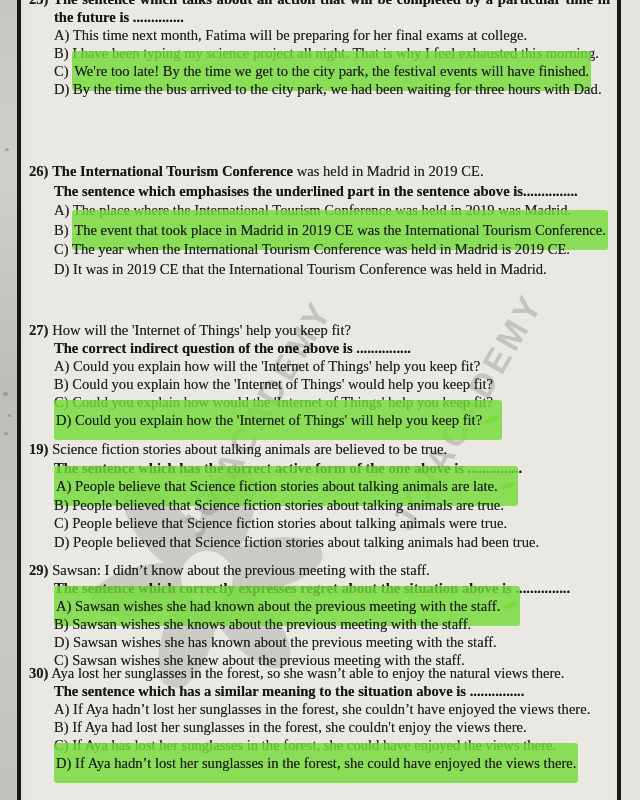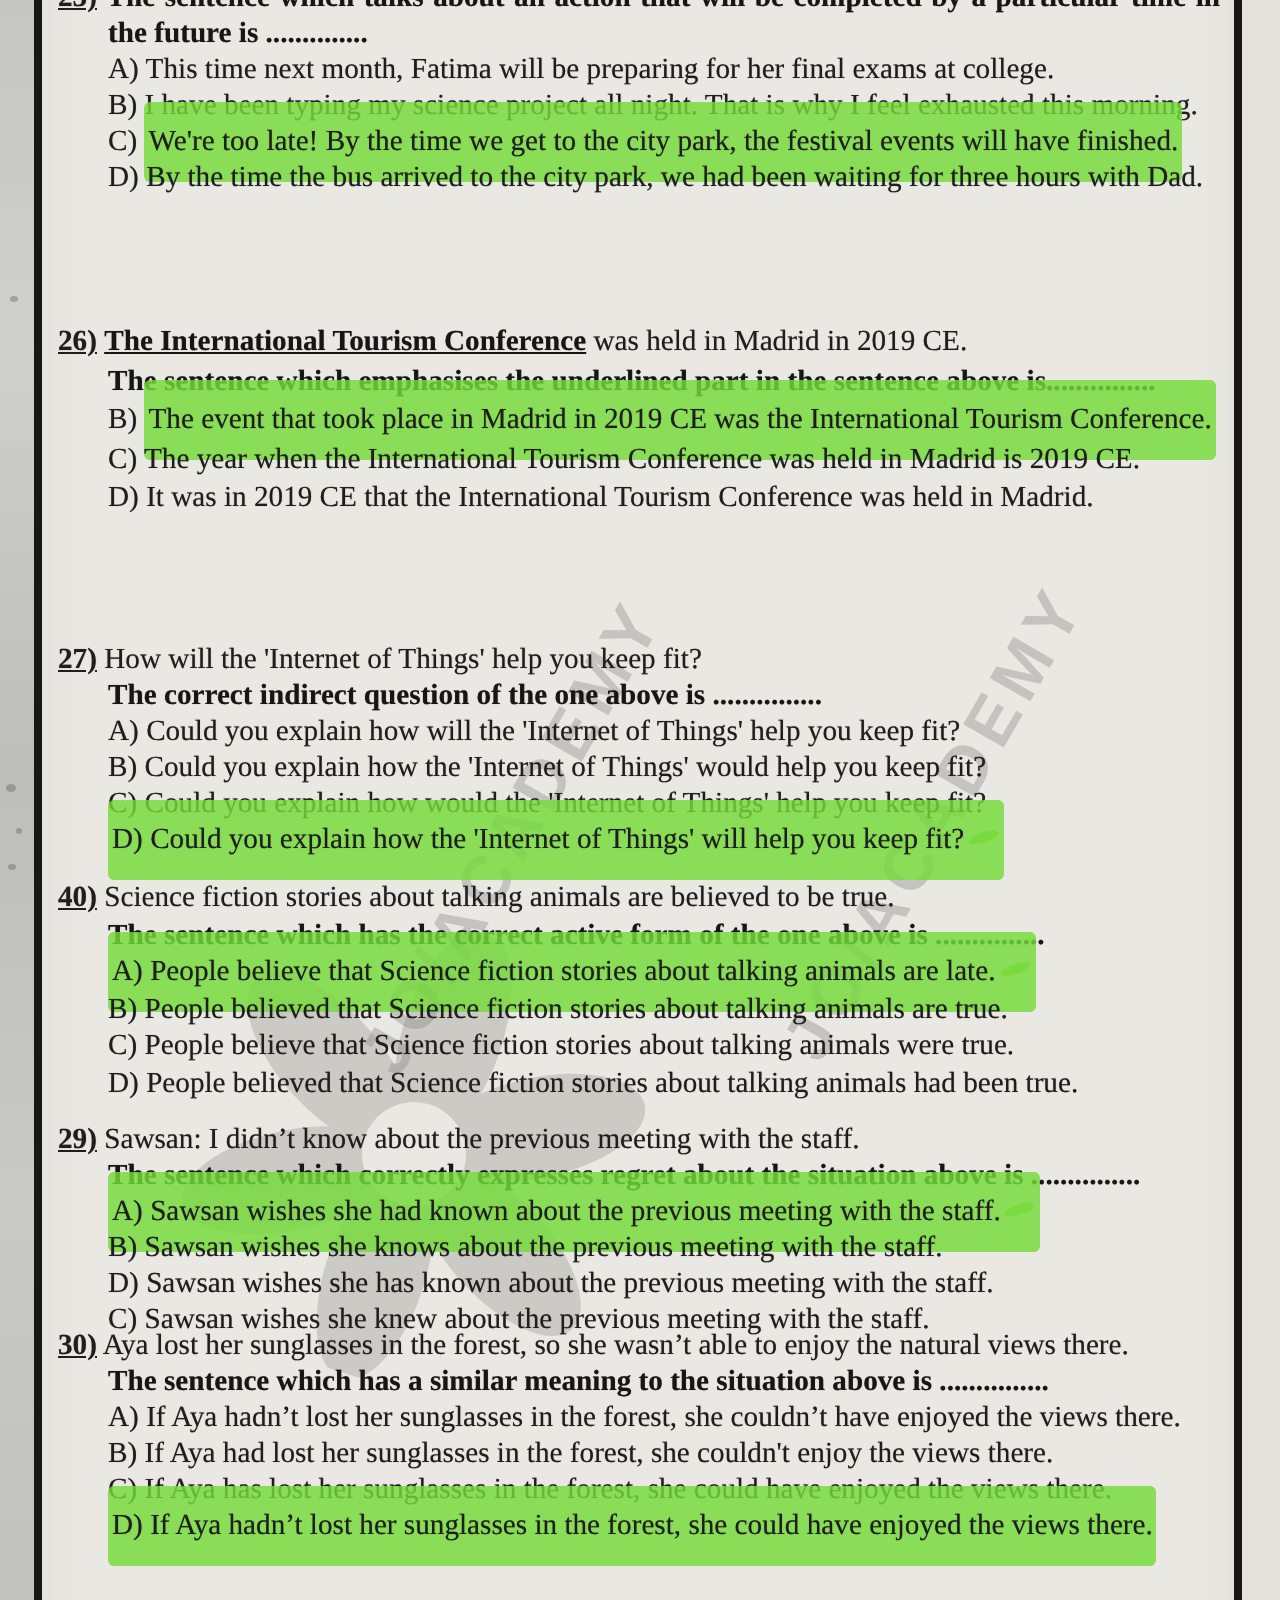--- a/index.html
+++ b/index.html
@@ -30,23 +30,23 @@
   .wm-logo{position:absolute;left:92px;top:462px;width:230px;height:230px;z-index:1;opacity:.32;
     transform:rotate(18deg);pointer-events:none;}
 
   
   .q{position:absolute;left:29px;width:581px;font-size:14.6px;line-height:18px;z-index:2;
      text-shadow:0 0 .4px rgba(20,20,20,.55);}
   .q26{line-height:19.5px;}
   .q28{line-height:18.5px;}
   .stem-line{padding-left:25px;text-indent:-25px;text-align:justify;}
   .stem2{margin-left:25px;text-align:justify;}
-  .qnum{font-weight:bold;text-decoration:underline;}
+  .qnum{font-weight:bold;}
   .bold{font-weight:bold;color:#161616;}
-  .ul{text-decoration:underline;}
+  .ul{}
   .opts{margin-left:25px;width:556px;}
   .opt{padding-left:14px;text-indent:-14px;text-align:justify;}
 
   
   .hl{background:rgba(117,219,56,.82);border-radius:3px;padding:12px 2px;
       box-decoration-break:clone;-webkit-box-decoration-break:clone;}
   .hl-tail::after{content:"";display:inline-block;width:15px;height:5px;margin-left:3px;
       background:rgba(117,219,56,.82);border-radius:70% 30% 60% 40%;
       transform:rotate(-14deg) translateY(-3px);}
 </style>
@@ -95,20 +95,24 @@
   </div>
 
   <div class="q q26" style="top:162px">
     <div class="stem-line">
       <span class="qnum">26)</span>
       <span class="bold ul">The International Tourism Conference</span><span> was held in Madrid in 2019 CE.</span>
     </div>
     <div class="stem2 bold">The sentence which emphasises the underlined part in the sentence above is...............</div>
     <div class="opts">
       <div class="opt">
+        <span>A)</span>
+        <span>The place where the International Tourism Conference was held in 2019 was Madrid.</span>
+      </div>
+      <div class="opt">
         <span>B)</span>
         <span class="hl"><span>The event that took place in Madrid in 2019 CE was the International Tourism Conference.</span></span>
       </div>
       <div class="opt">
         <span>C)</span>
         <span>The year when the International Tourism Conference was held in Madrid is 2019 CE.</span>
       </div>
       <div class="opt">
         <span>D)</span>
         <span>It was in 2019 CE that the International Tourism Conference was held in Madrid.</span>
@@ -136,21 +140,21 @@
         <span>Could you explain how would the 'Internet of Things' help you keep fit?</span>
       </div>
       <div class="opt">
         <span class="hl hl-tail"><span>D)</span> <span>Could you explain how the 'Internet of Things' will help you keep fit?</span></span>
       </div>
     </div>
   </div>
 
   <div class="q q28" style="top:440px">
     <div class="stem-line">
-      <span class="qnum">40)</span>
+      <span class="qnum">19)</span>
       <span>Science fiction stories about talking animals are believed to be true.</span>
     </div>
     <div class="stem2 bold">The sentence which has the correct active form of the one above is ...............</div>
     <div class="opts">
       <div class="opt">
         <span class="hl hl-tail"><span>A)</span> <span>People believe that Science fiction stories about talking animals are late.</span></span>
       </div>
       <div class="opt">
         <span>B)</span>
         <span>People believed that Science fiction stories about talking animals are true.</span>

